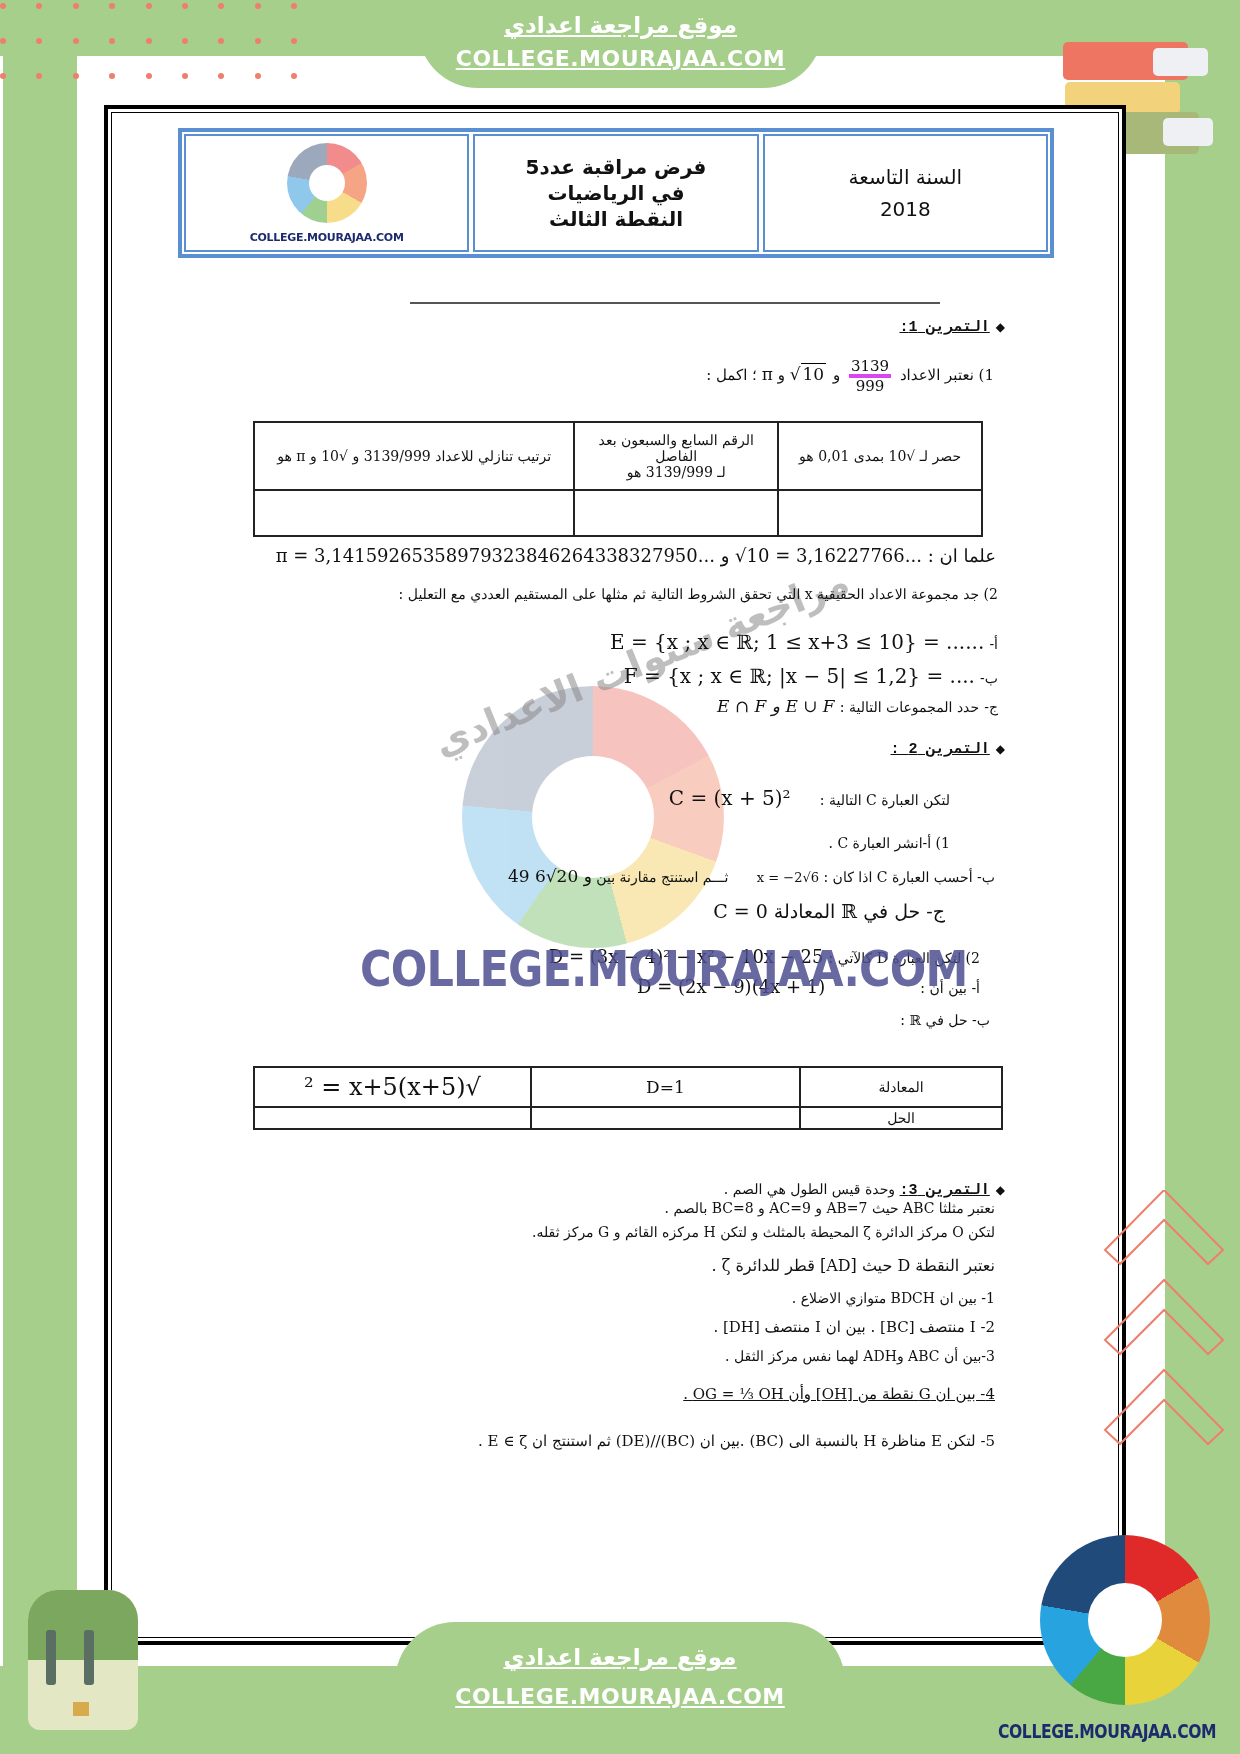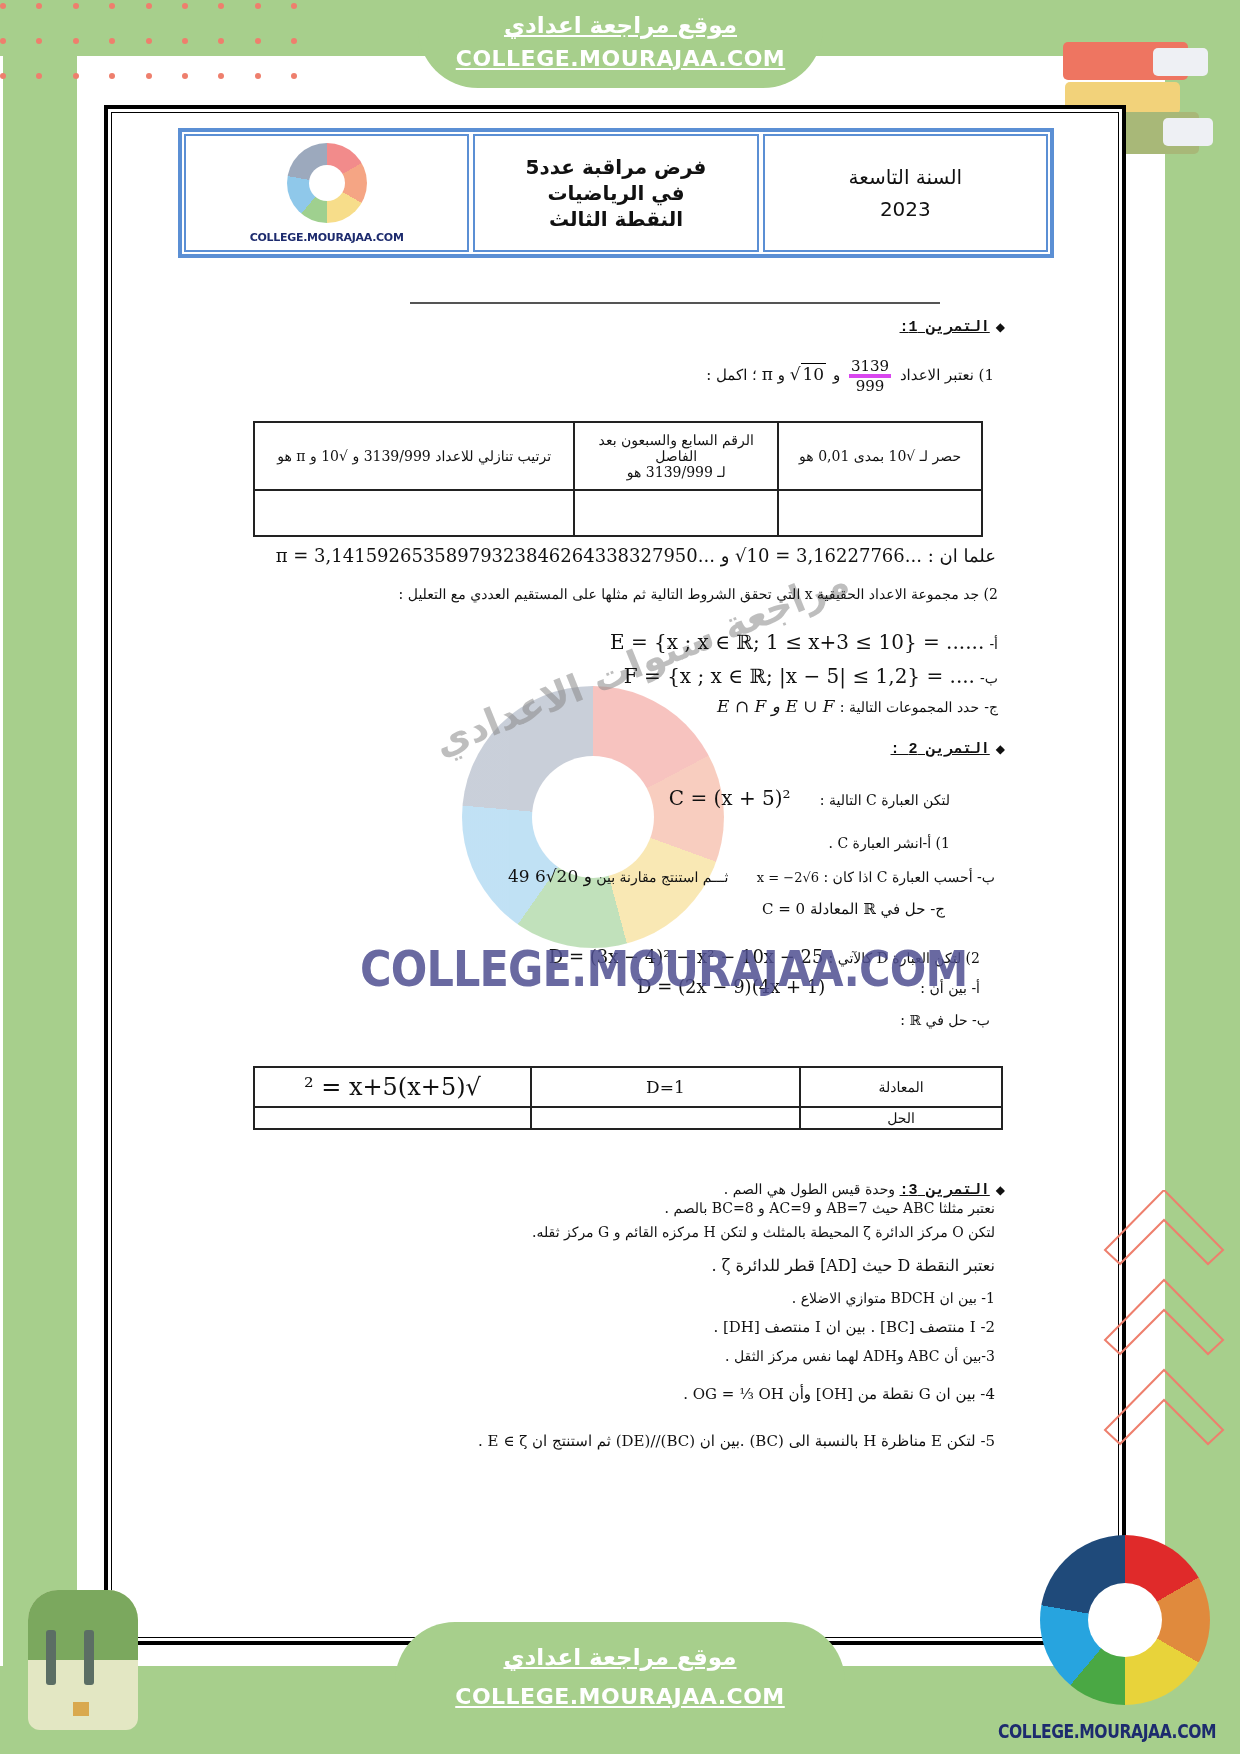--- a/index.html
+++ b/index.html
@@ -157,21 +157,21 @@
   <div class="book" style="left:118px;top:98px;width:50px;height:28px;background:#eef0f4;"></div>
 </div>
 
 <div class="page-outer">
   <div class="page-inner"></div>
 </div>
 
 <div class="hdr">
   <div class="hdr-cell right">
     <div>السنة التاسعة</div>
-    <div>2023</div>
+    <div>2018</div>
   </div>
   <div class="hdr-cell mid">
     <div>فرض مراقبة عدد5</div>
     <div>في الرياضيات</div>
     <div>النقطة الثالث</div>
   </div>
   <div class="hdr-cell">
     <div class="logo-ring"></div>
     <div class="logo-text">COLLEGE.MOURAJAA.COM</div>
   </div>
@@ -247,21 +247,21 @@
   <span style="font-size:14px">لتكن العبارة C التالية :</span>
   <span class="math" style="margin-right:24px">C = (x + 5)²</span>
 </div>
 <div class="rtl" style="position:absolute;right:290px;top:835px;font-size:14px;">1) أ-انشر العبارة C .</div>
 <div class="rtl" style="position:absolute;right:245px;top:866px;font-size:14px;white-space:nowrap;">
   <span>ب- أحسب العبارة C اذا كان :</span>
   <span class="math" style="font-size:13px">x = −2√6</span>
   <span style="margin-right:24px">ثـــم استنتج مقارنة بين</span>
   <span class="math" style="font-size:17px">49  و  20√6</span>
 </div>
-<div class="rtl" style="position:absolute;right:295px;top:900px;font-size:15px;">ج- حل في ℝ المعادلة  C = 0</div>
+<div class="rtl" style="position:absolute;right:295px;top:900px;font-size:19px;">ج- حل في ℝ المعادلة  C = 0</div>
 
 <div class="rtl" style="position:absolute;right:260px;top:946px;white-space:nowrap;">
   <span style="font-size:14px">2) لتكن العبارة D كالآتي :</span>
   <span class="math" style="font-size:18px">D = (3x − 4)² − x² − 10x − 25</span>
 </div>
 <div class="rtl" style="position:absolute;right:260px;top:976px;white-space:nowrap;">
   <span style="font-size:14px">أ- بين أن :</span>
   <span class="math" style="font-size:18px;margin-right:90px">D = (2x − 9)(4x + 1)</span>
 </div>
 <div class="rtl" style="position:absolute;right:250px;top:1012px;font-size:14px;">ب- حل في ℝ :</div>
@@ -286,21 +286,21 @@
 <div class="rtl" style="position:absolute;right:235px;top:1180px;white-space:nowrap;font-size:14px;">
   <span class="arrow-bullet">◆</span><span class="ex-title">التمرين 3:</span>
   <span>وحدة قيس الطول هي الصم .</span>
 </div>
 <div class="rtl" style="position:absolute;right:245px;top:1200px;font-size:14px;white-space:nowrap;">نعتبر مثلثا  ABC  حيث AB=7 و AC=9  و  BC=8  بالصم .</div>
 <div class="rtl" style="position:absolute;right:245px;top:1224px;font-size:14px;white-space:nowrap;">لتكن O مركز الدائرة ζ   المحيطة بالمثلث و لتكن H مركزه القائم و G مركز ثقله.</div>
 <div class="rtl" style="position:absolute;right:245px;top:1256px;font-size:16px;white-space:nowrap;">نعتبر النقطة D حيث [AD] قطر للدائرة ζ   .</div>
 <div class="rtl" style="position:absolute;right:245px;top:1290px;font-size:14px;white-space:nowrap;">1- بين ان  BDCH  متوازي الاضلاع .</div>
 <div class="rtl" style="position:absolute;right:245px;top:1318px;font-size:15px;white-space:nowrap;">2- I منتصف [BC] . بين ان I منتصف [DH] .</div>
 <div class="rtl" style="position:absolute;right:245px;top:1348px;font-size:14px;white-space:nowrap;">3-بين أن ABC وADH لهما نفس مركز الثقل .</div>
-<div class="rtl" style="position:absolute;right:245px;top:1385px;font-size:15px;white-space:nowrap;">4- بين ان G نقطة من [OH] وأن OG = ⅓ OH .</div>
+<div class="rtl" style="position:absolute;right:245px;top:1385px;font-size:15px;white-space:nowrap;text-decoration:underline;">4- بين ان G نقطة من [OH] وأن OG = ⅓ OH .</div>
 <div class="rtl" style="position:absolute;right:245px;top:1432px;font-size:15px;white-space:nowrap;">5- لتكن E  مناظرة H بالنسبة الى (BC) .بين ان (BC)//(DE) ثم استنتج ان E ∈ ζ .</div>
 
 <svg class="chev" style="left:1102px;top:1190px;width:130px;height:300px" viewBox="0 0 130 300">
   <g fill="none" stroke="#ee7f6d" stroke-width="2">
     <path d="M3,60 L62,0 L121,60 L106,74 L62,30 L18,74 Z"></path>
     <path d="M3,150 L62,90 L121,150 L106,164 L62,120 L18,164 Z"></path>
     <path d="M3,240 L62,180 L121,240 L106,254 L62,210 L18,254 Z"></path>
   </g>
 </svg>
 

